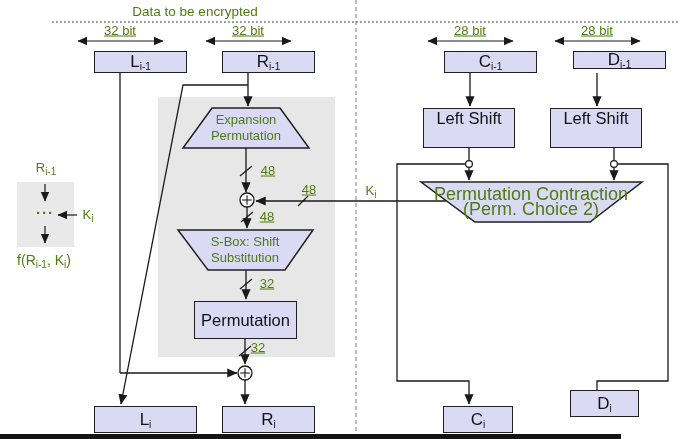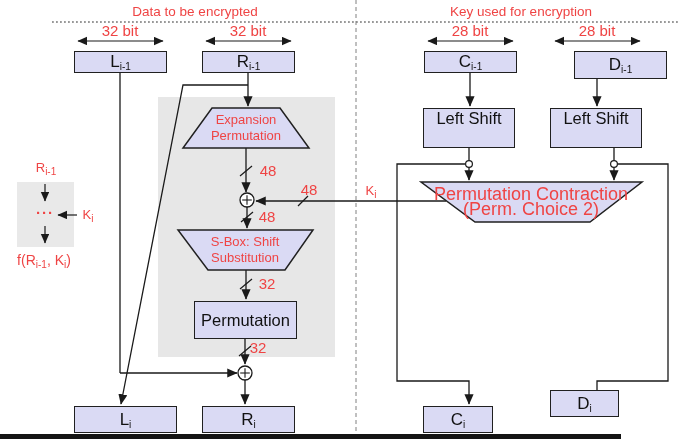--- a/index.html
+++ b/index.html
@@ -2,26 +2,26 @@
 <html><head>
 <meta charset="utf-8">
 <style>
   html,body{margin:0;padding:0;background:#fff;}
   #stage{
     position:relative;width:687px;height:439px;background:#fff;overflow:hidden;
     font-family:"Liberation Sans","DejaVu Sans",sans-serif;color:#111;
   }
   #wires{position:absolute;left:0;top:0;width:687px;height:439px;}
   .t{position:absolute;transform:translate(-50%,-50%);white-space:nowrap;
-     font-size:13px;line-height:1.15;color:#ef4444;text-align:center;}
+     font-size:13px;line-height:1.15;color:#4d7c0f;text-align:center;}
   .hdr{font-size:13.5px;}
-  .num{font-size:15px;}
+  .num{font-size:13px;text-decoration:underline;}
   .box{position:absolute;background:#dadaf4;border:1.6px solid #202020;
        box-sizing:border-box;display:flex;align-items:center;justify-content:center;}
-  .reg{font-size:17px;}
+  .reg{font-size:17px;margin-left:20px;}
   .opbox{font-size:16.5px;}
   .lsbox{font-size:16.5px;align-items:flex-start;padding-bottom:4px;}
   .trap-label{font-size:13px;line-height:16px;}
   .pc-label{font-size:18px;line-height:15px;}
   .sb{font-size:10px;vertical-align:-3px;line-height:0;}
   .legend-f{font-size:14px;}
   .dots{font-size:15px;font-weight:bold;letter-spacing:1px;}
 </style>
 </head>
 <body>
@@ -111,37 +111,36 @@
     <g stroke="#1a1a1a" stroke-width="1.2">
       <line x1="45" y1="184" x2="45" y2="201" marker-end="url(#ah)"></line>
       <line x1="77" y1="215" x2="58" y2="215" marker-end="url(#ah)"></line>
       <line x1="45" y1="226" x2="45" y2="243" marker-end="url(#ah)"></line>
     </g>
 
     <rect x="0" y="434" width="621" height="5.5" fill="#141414"></rect>
   </svg>
 
   <div class="t hdr" style="left:195px;top:12px">Data to be encrypted</div>
-  <div class="t hdr" style="left:521px;top:12px">Key used for encryption</div>
 
   <div class="t num" style="left:120px;top:31px">32 bit</div>
   <div class="t num" style="left:248px;top:31px">32 bit</div>
   <div class="t num" style="left:470px;top:31px">28 bit</div>
   <div class="t num" style="left:597px;top:31px">28 bit</div>
 
   <div class="box reg" style="left:74px;top:51px;width:93px;height:22px">
     <span><span>L</span><span class="sb">i-1</span></span>
   </div>
   <div class="box reg" style="left:202px;top:51px;width:93px;height:22px">
     <span><span>R</span><span class="sb">i-1</span></span>
   </div>
   <div class="box reg" style="left:424px;top:51px;width:93px;height:22px">
     <span><span>C</span><span class="sb">i-1</span></span>
   </div>
-  <div class="box reg" style="left:574px;top:51px;width:93px;height:28px">
+  <div class="box reg" style="left:553px;top:51px;width:93px;height:18px">
     <span><span>D</span><span class="sb">i-1</span></span>
   </div>
 
   <div class="box reg" style="left:74px;top:406px;width:103px;height:27px">
     <span><span>L</span><span class="sb">i</span></span>
   </div>
   <div class="box reg" style="left:202px;top:406px;width:93px;height:27px">
     <span><span>R</span><span class="sb">i</span></span>
   </div>
   <div class="box reg" style="left:423px;top:406px;width:70px;height:27px">

